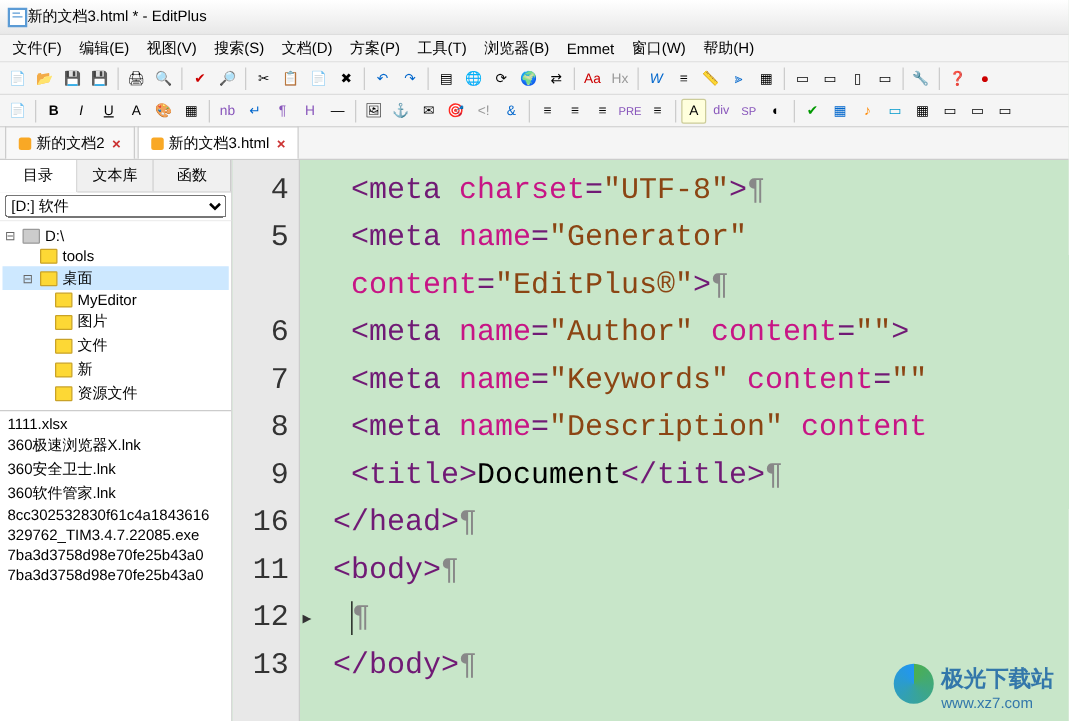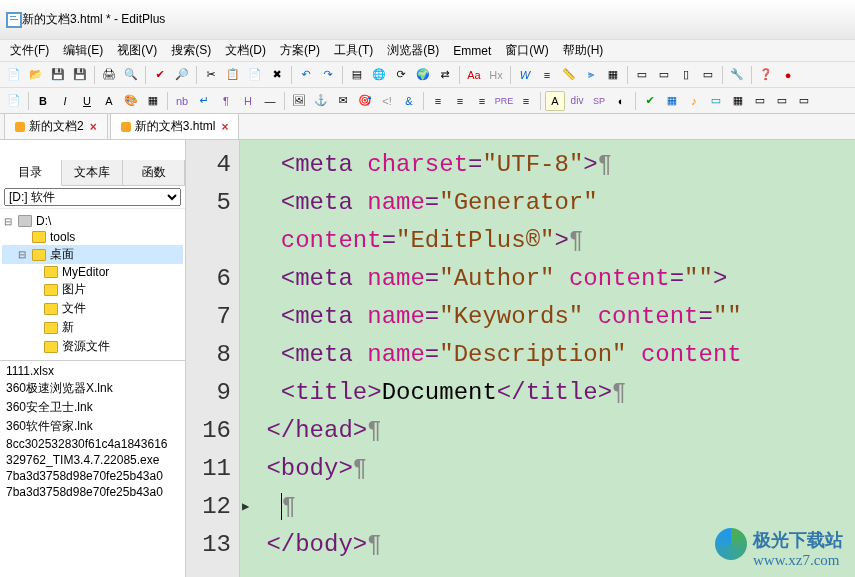--- a/index.html
+++ b/index.html
@@ -1,32 +1,32 @@
 <!DOCTYPE html>
 <html><head>
 <meta charset="utf-8">
 <style>
 * { margin: 0; padding: 0; box-sizing: border-box; }
 body { font-family: "Microsoft YaHei", SimSun, sans-serif; font-size: 12px; background: #f0f0f0; overflow: hidden; width: 855px; height: 577px; position: relative; }
-.titlebar { height: 40px; background: linear-gradient(#fff, #e8e8e8); display: flex; align-items: center; padding: 0 6px; border-bottom: 1px solid #ddd; }
+.titlebar { height: 28px; background: linear-gradient(#fff, #e8e8e8); display: flex; align-items: center; padding: 0 6px; border-bottom: 1px solid #ddd; }
 .menubar { height: 22px; background: #f5f5f5; display: flex; align-items: center; padding: 0 4px; gap: 2px; border-bottom: 1px solid #ddd; }
 .menubar span { padding: 2px 6px; cursor: default; }
 .toolbar { height: 26px; background: #f5f5f5; display: flex; align-items: center; padding: 2px 4px; gap: 2px; border-bottom: 1px solid #ddd; }
 .toolbar2 { height: 26px; background: #f5f5f5; display: flex; align-items: center; padding: 2px 4px; gap: 2px; border-bottom: 1px solid #ccc; }
 .tbtn { width: 20px; height: 20px; display: inline-flex; align-items: center; justify-content: center; font-size: 11px; border: 1px solid transparent; border-radius: 2px; cursor: pointer; }
 .sep { width: 1px; height: 18px; background: #ccc; margin: 0 2px; }
 .tabs { height: 26px; background: #f5f5f5; display: flex; align-items: flex-end; padding: 0 4px; border-bottom: 1px solid #ccc; }
 .tab { padding: 4px 10px; background: #f8f8f8; border: 1px solid #ccc; border-bottom: none; margin-right: 2px; display: flex; align-items: center; gap: 4px; font-size: 12px; cursor: pointer; }
 .tab.active { background: #fff; }
 .tab .doticon { width: 10px; height: 10px; background: #f9a825; border-radius: 2px; display: inline-block; }
 .tab .close { color: #c33; font-weight: bold; cursor: pointer; margin-left: 2px; }
 .main { display: flex; height: calc(577px - 24px - 22px - 26px - 26px - 26px); }
 .sidebar { width: 186px; background: #fff; border-right: 1px solid #ccc; display: flex; flex-direction: column; font-size: 12px; }
 .sidetabs { display: flex; border-bottom: 1px solid #ccc; }
-.sidetab { flex: 1; text-align: center; padding: 4px 2px; background: #f0f0f0; border-right: 1px solid #ccc; cursor: pointer; margin-top: 20px; }
+.sidetab { flex: 1; text-align: center; padding: 4px 2px; background: #f0f0f0; border-right: 1px solid #ccc; cursor: pointer; }
 .sidetab.active { background: #fff; border-bottom: 1px solid #fff; margin-bottom: -1px; }
 .drivesel { padding: 2px 4px; border-bottom: 1px solid #eee; }
 .drivesel select { width: 100%; font-size: 12px; }
 .tree { padding: 4px 2px; border-bottom: 1px solid #ccc; overflow: auto; flex: 0 0 auto; }
 .tree-item { display: flex; align-items: center; padding: 1px 2px; gap: 4px; cursor: pointer; }
 .tree-item.sel { background: #cde8ff; }
 .tree-indent0 { padding-left: 2px; }
 .tree-indent1 { padding-left: 16px; }
 .tree-indent2 { padding-left: 28px; }
 .expander { width: 10px; display: inline-block; color: #666; font-size: 10px; }
@@ -43,21 +43,21 @@
 .tag { color: #701a75; }
 .attr { color: #c71585; }
 .str { color: #8b4513; }
 .txt { color: #000; }
 .arrow { position: absolute; left: -10px; top: 50%; transform: translateY(-50%); color: #333; font-size: 12px; }
 .cursor { border-left: 1px solid #000; animation: blink 1s infinite; }
 @keyframes blink { 50% { opacity: 0; } }
 .watermark { position: absolute; right: 12px; bottom: 8px; font-size: 14px; display: flex; align-items: flex-start; gap: 6px; }
 .watermark .logo { width: 32px; height: 32px; border-radius: 50%; background: conic-gradient(#4caf50, #2196f3); display: inline-block; }
 .watermark .txt1 { color: #37a; font-weight: bold; font-size: 18px; }
-.watermark .txt2 { color: #37a; font-size: 15px; display: block; font-family: Liberation Serif, serif; }
+.watermark .txt2 { color: #37a; font-size: 12px; display: block; }
 svg.ico { width: 16px; height: 16px; }
 </style>
 </head>
 <body>
 
 <div class="titlebar">
   <svg class="ico">
       <rect width="16" height="16" fill="#5b9bd5"></rect>
       <rect x="2" y="2" width="12" height="12" fill="#fff"></rect>
       <rect x="4" y="4" width="6" height="1" fill="#5b9bd5"></rect>

